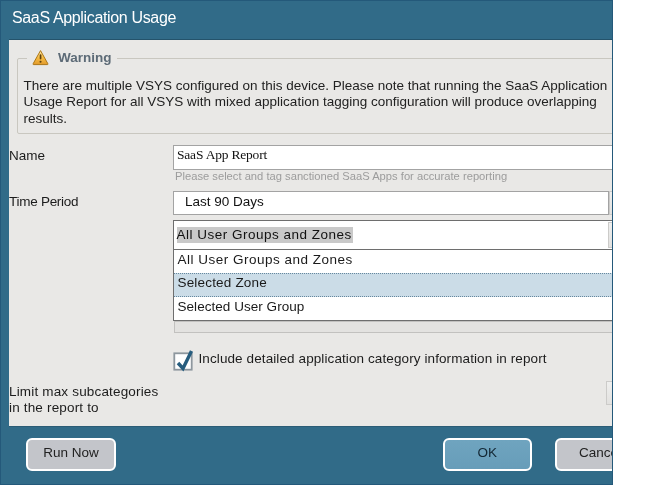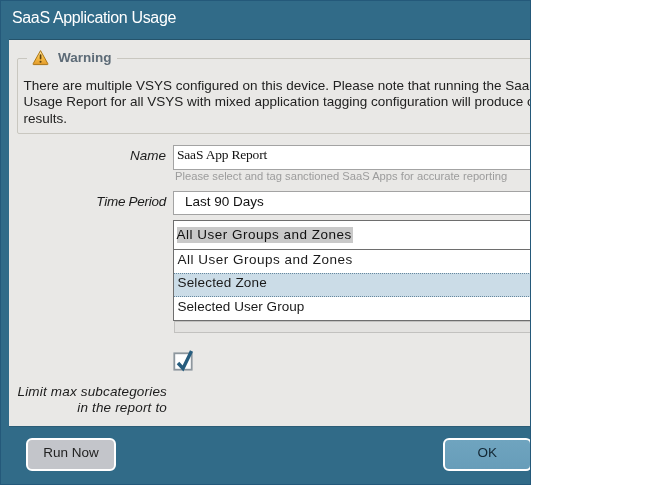--- a/index.html
+++ b/index.html
@@ -1,30 +1,30 @@
 <!DOCTYPE html>
 <html><head>
 <meta charset="utf-8">
 <style>
   html,body{margin:0;padding:0;}
   body{font-family:"Liberation Sans",sans-serif;}
-  #dlg{position:relative;width:531px;height:485px;background:#316b88;overflow:hidden;
+  #dlg{position:relative;width:613px;height:485px;background:#316b88;overflow:hidden;
        box-sizing:border-box;border:1px solid #24597a;}
   .abs{position:absolute;}
   #title{left:11px;top:8px;font-size:16px;letter-spacing:-0.35px;color:#ffffff;}
   #help{left:618.5px;top:10px;width:20px;height:20px;}
   #bodyp{left:8px;top:38px;width:635px;height:388px;background:#e9e8e6;
          border-top:1px solid #24536b;border-bottom:1px solid #2b5c76;box-sizing:border-box;}
   
   #fs{left:8px;top:17.5px;width:618px;height:76px;border:1px solid #c9c7c0;border-radius:2px;box-sizing:border-box;}
   #legend{left:9px;top:-10.5px;background:#e9e8e6;padding:0 5px;display:flex;align-items:center;gap:9px;height:19px;}
   #legend span{font-size:13.5px;font-weight:bold;color:#5d6b77;text-align:right;}
   #warntext{left:5.5px;top:19px;width:596px;font-size:13.5px;line-height:16.9px;color:#222222;}
   
-  .lbl{font-size:13.5px;color:#1c1c1c;text-align:right;left:0;width:157px;font-style:italic;}
+  .lbl{font-size:13.5px;color:#1c1c1c;text-align:left;left:0;width:157px;}
   .inp{box-sizing:border-box;background:#fff;border:1px solid #a3a3a3;font-size:13.5px;color:#111;
        display:flex;align-items:center;}
   .inp span{position:relative;top:-2px;}
   .opt span{position:relative;top:-2px;}
   .trig{box-sizing:border-box;background:linear-gradient(#efefee,#e2e1df);border:1px solid #cccbc9;display:flex;align-items:center;justify-content:center;}
   #hint{font-size:11.2px;color:#9c9c9c;}
   
   #list{background:#fff;border:1px solid #6e6e6e;box-sizing:border-box;}
   .opt{height:23px;display:flex;align-items:center;padding-left:3.5px;font-size:13.5px;color:#1a1a1a;box-sizing:border-box;}
   .optsel{background:#cbdce7;border-top:1px dotted #66889e;border-bottom:1px dotted #66889e;height:24px;}
@@ -108,20 +108,21 @@
       <div class="opt" style="letter-spacing:0.04px;">
           <span>Selected User Group</span>
         </div>
     </div>
     <div class="abs" style="left:164.5px;top:281px;width:468px;height:12px;background:#e3e2e0;border:1px solid #c2c1bf;box-sizing:border-box;"></div>
 
     <svg class="abs" style="left:163px;top:306px;" width="32" height="26" viewBox="0 0 32 26">
       <rect x="2.3" y="7.3" width="17.4" height="16.4" fill="#ffffff" stroke="#8e979e" stroke-width="1.8"></rect>
       <path d="M6 17 L11 22.5 L19.5 5" fill="none" stroke="#275d7e" stroke-width="3.4"></path>
     </svg>
+    <div class="abs" style="left:189.5px;top:310.5px;font-size:13.5px;letter-spacing:0.1px;color:#1c1c1c;">Include detailed application category information in report</div>
 
     <div class="abs lbl" style="top:344px;width:158px;line-height:15.7px;letter-spacing:0.17px;">Limit max subcategories<br>in the report to</div>
     <div class="abs trig" style="left:597px;top:341px;width:25px;height:24px;">
       <svg width="14" height="8" viewBox="0 0 14 8">
           <path d="M0.4 0.4 L13.6 0.4 L7 7.6 Z" fill="#7b92a1"></path>
           <path d="M13.6 0.4 L7 7.6 L5.2 6.6 L11.6 0.4 Z" fill="#4a6374"></path>
         </svg>
     </div>
   </div>
 

